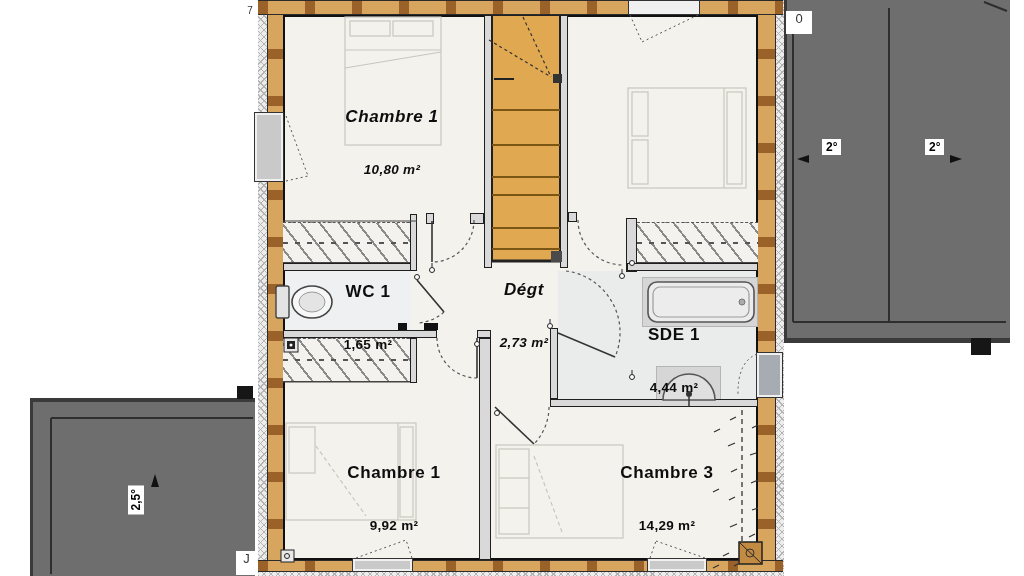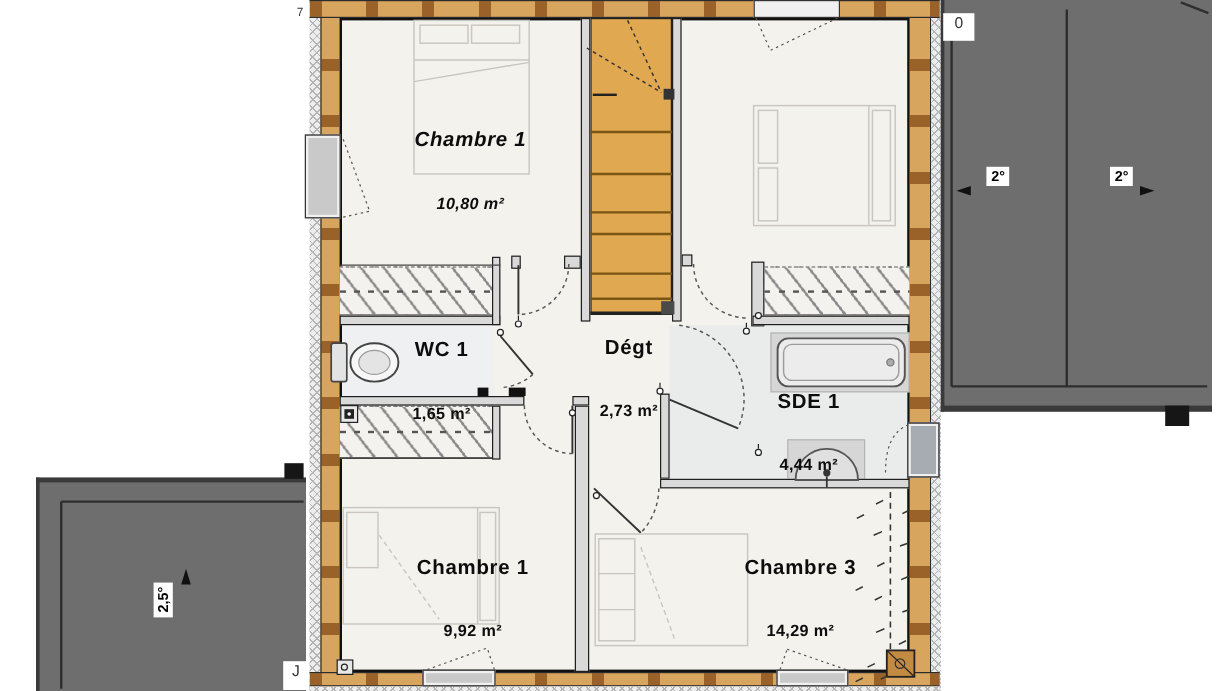--- a/index.html
+++ b/index.html
@@ -235,21 +235,21 @@
   </svg>
 
   <div class="room-label" style="left:392px;top:108px;font-style:italic;">
     <div class="nm">Chambre 1</div>
     <div class="ar">10,80 m²</div>
   </div>
   <div class="room-label" style="left:368px;top:283px;">
     <div class="nm">WC 1</div>
     <div class="ar">1,65 m²</div>
   </div>
-  <div class="room-label" style="left:524px;top:281px;">
+  <div class="room-label" style="left:524px;top:281px;font-style:italic;">
     <div class="nm">Dégt</div>
     <div class="ar">2,73 m²</div>
   </div>
   <div class="room-label" style="left:674px;top:326px;">
     <div class="nm">SDE 1</div>
     <div class="ar">4,44 m²</div>
   </div>
   <div class="room-label" style="left:394px;top:464px;">
     <div class="nm">Chambre 1</div>
     <div class="ar">9,92 m²</div>

